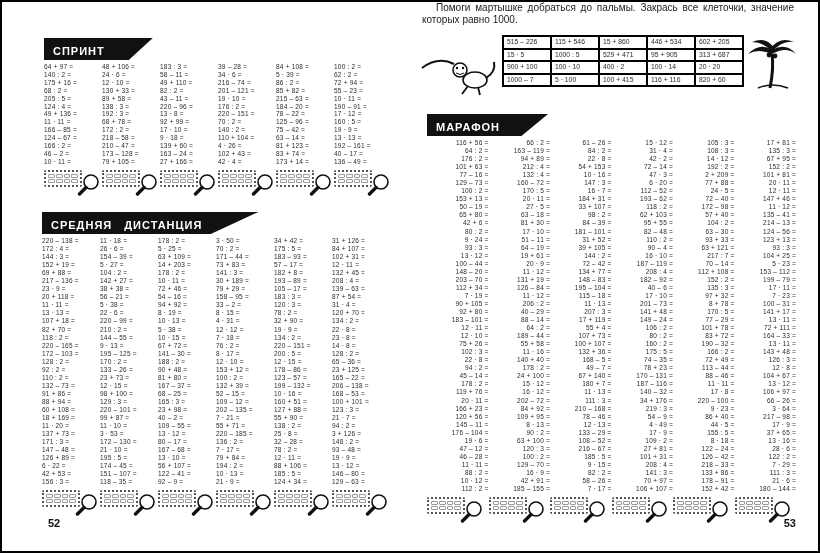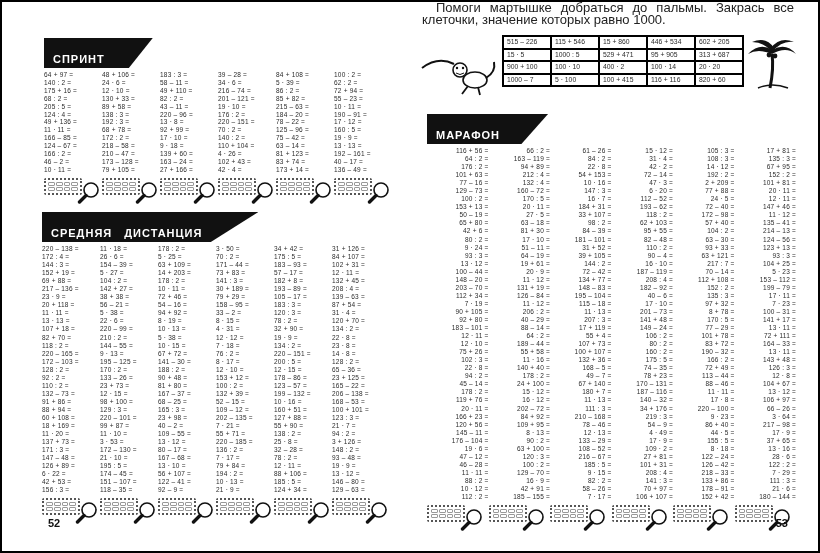--- a/index.html
+++ b/index.html
@@ -3,57 +3,57 @@
 <meta charset="utf-8">
 <style>
   html,body{margin:0;padding:0;background:#fff;}
   .sheet{position:relative;width:820px;height:553px;background:#fff;box-sizing:border-box;
          border:2px solid #000;font-family:"Liberation Sans",sans-serif;color:#2b2b2b;overflow:hidden;}
   .page{position:absolute;top:0;height:100%;}
   .page-left{left:40px;width:358px;}
   .page-right{left:420px;width:376px;}
 
   .banner{background:#111;color:#fff;font-weight:bold;font-size:11px;letter-spacing:1px;
-          padding:15px 48px 3px 9px;clip-path:polygon(0 0,100% 0,78% 100%,0 100%);
+          padding:7px 48px 3px 9px;clip-path:polygon(0 0,100% 0,78% 100%,0 100%);
           width:max-content;line-height:12px;}
   .banner.wide{padding-right:56px;}
   .word-gap{display:inline-block;width:12px;}
 
   .cols{display:flex;}
   .col{flex:0 0 auto;}
   .col .problem{font-size:6.5px;line-height:7.9px;white-space:nowrap;letter-spacing:.2px;}
   .dense .col .problem{line-height:8.05px;}
   .w58{width:58px;} .w61{width:61.5px;}
 
   .answers{display:flex;margin-top:3px;}
   .answer-slot{flex:0 0 auto;position:relative;height:24px;}
   .ans-box{position:absolute;left:0;top:1px;width:38px;height:17px;border:2px dotted #555;border-radius:2px;
            display:grid;grid-template-columns:repeat(4,1fr);grid-template-rows:repeat(2,1fr);
            gap:1px;padding:2px;box-sizing:border-box;background:#fff;}
   .ans-box span{border:1px solid #999;border-radius:1px;}
   .ans-mag{position:absolute;left:33px;top:4px;}
 
-  .instruction{position:absolute;top:0;left:0;width:372px;margin:0;font-size:13px;line-height:11.5px;
+  .instruction{position:absolute;top:0;left:0;width:372px;margin:0;font-size:10px;line-height:11.5px;
                text-indent:14px;text-align:justify;color:#222;}
   .puzzle{position:absolute;top:30px;left:0;width:376px;height:58px;}
   .sum-table{position:absolute;left:80px;top:3px;display:grid;grid-template-columns:repeat(5,48px);
              border:1px solid #000;}
   .sum-table .cell{border:1px solid #000;font-size:6.8px;line-height:10.5px;height:10.5px;
                    padding:0 0 0 3px;white-space:nowrap;background:#fff;}
   .monkey{position:absolute;left:-2px;top:22px;}
   .palm{position:absolute;right:-2px;top:6px;}
 
   .sec{position:absolute;left:0;}
   .sec-sprint{top:36px;left:2px;}
   .sec-middle{top:210px;left:0;}
   .sec-marathon{top:112px;left:5px;text-align:right;}
   .sec .cols{margin-top:3px;}
 
   .pagenum{position:absolute;bottom:22px;font-size:11px;font-weight:bold;color:#111;}
-  .pagenum.pl{left:6px;} .pagenum.pr{right:10px;}
+  .pagenum.pl{left:6px;} .pagenum.pr{right:2px;}
 </style>
 </head>
 <body>
 
 <div class="sheet">
 
   <div class="page page-left">
 
     <section class="sec sec-sprint">
       <div class="banner">СПРИНТ</div>

